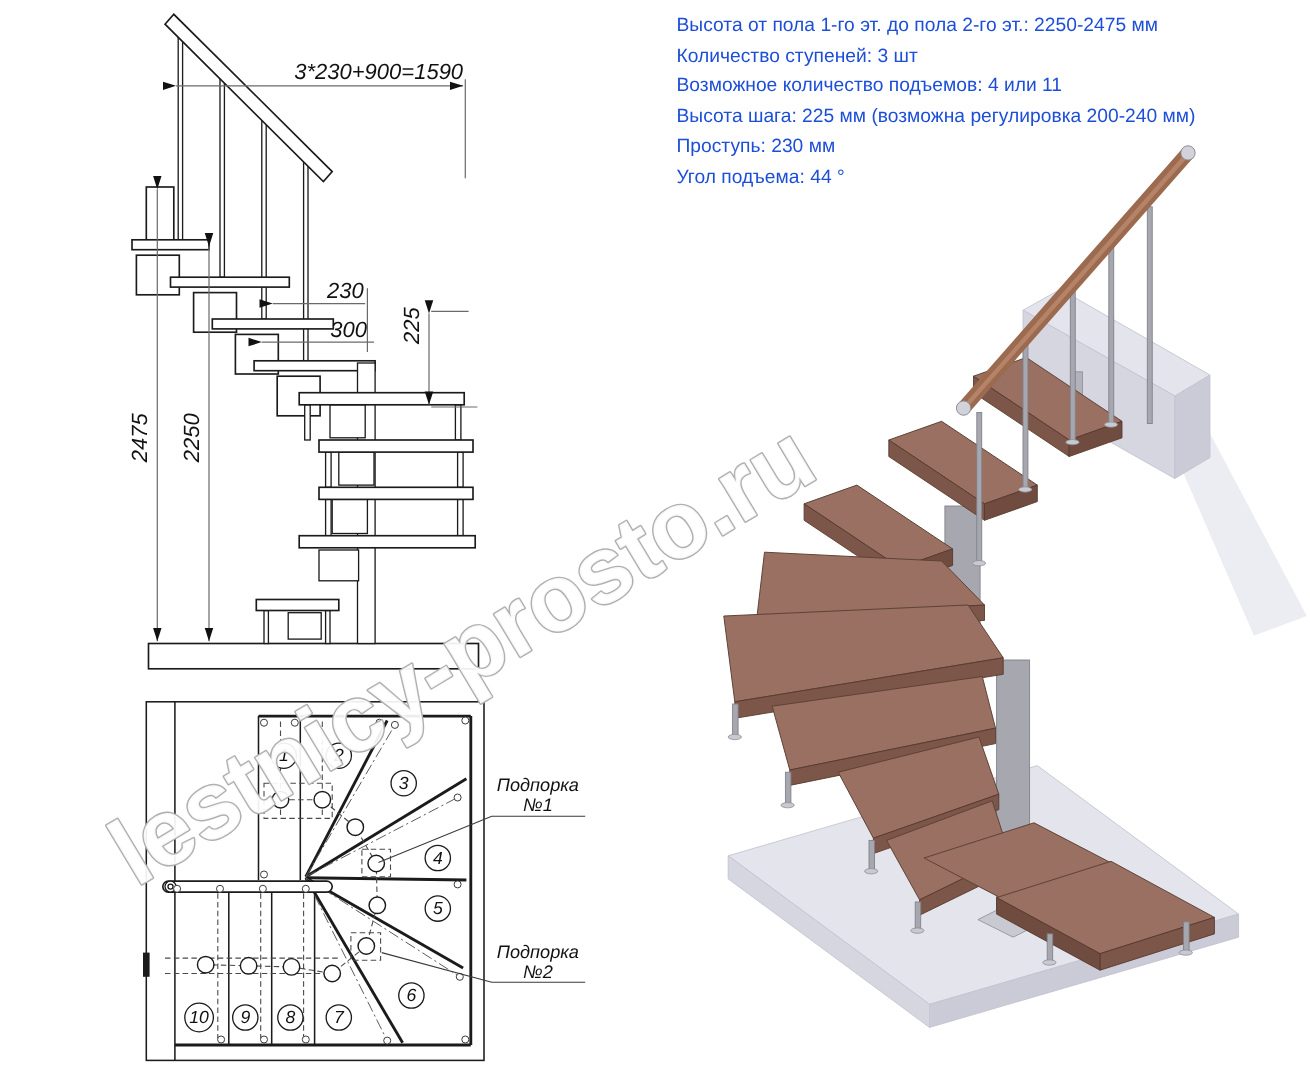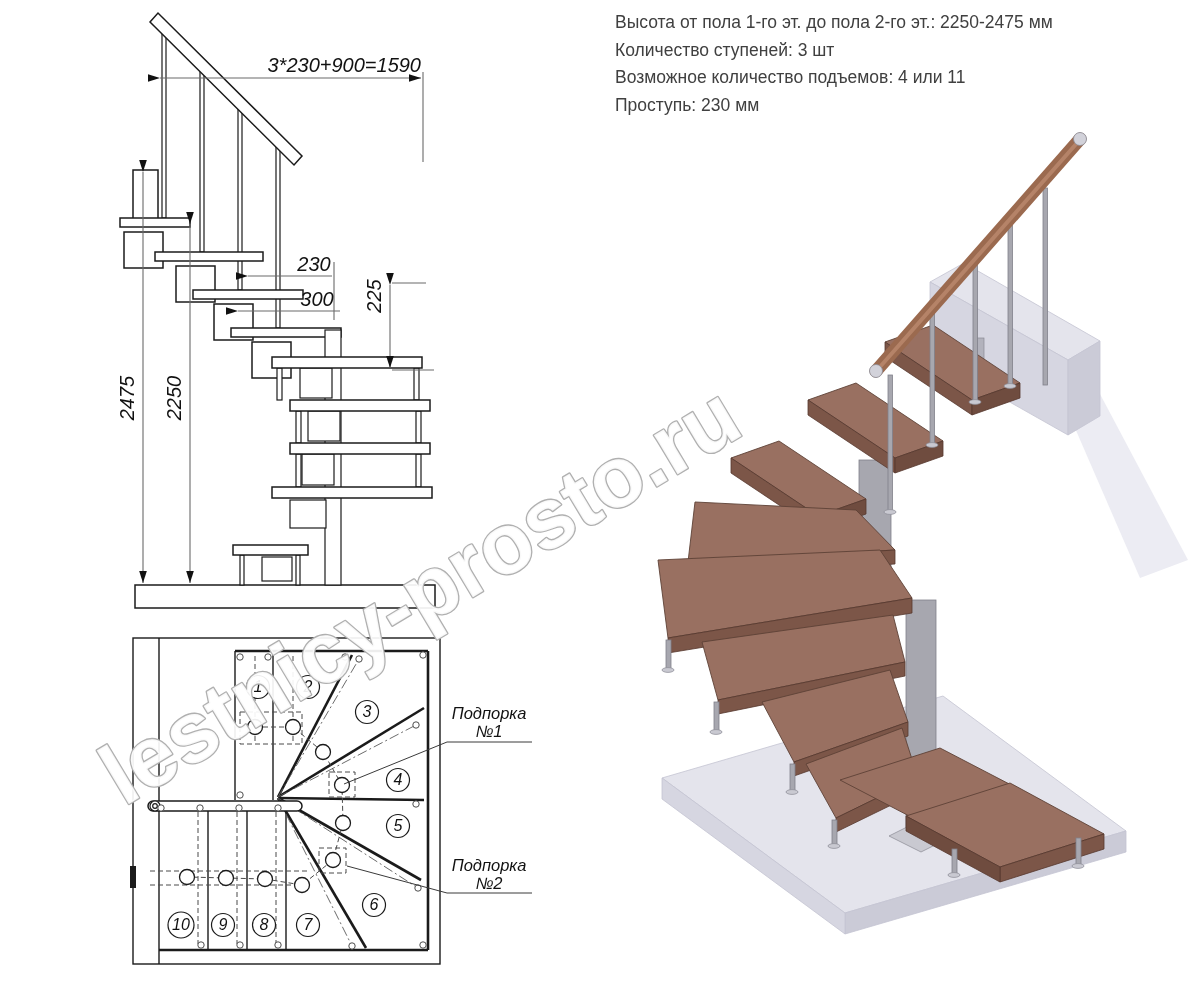--- a/index.html
+++ b/index.html
@@ -1,20 +1,20 @@
 <!DOCTYPE html>
 <html><head>
 <meta charset="utf-8">
 <style>
   html,body{margin:0;padding:0;background:#ffffff;}
   #canvas{position:relative;width:1191px;height:993px;background:#ffffff;overflow:hidden;
           font-family:"Liberation Sans",sans-serif;}
   .abs{position:absolute;}
   
-  #specs{left:615px;top:9px;width:565px;color:#404040;font-size:17.5px;line-height:27.6px;z-index:4;}
+  #specs{left:615px;top:9px;width:565px;color:#1d4ed8;font-size:17.5px;line-height:27.6px;z-index:4;}
   
   .ln  {stroke:#1b1b1b;fill:none;stroke-width:1.4;}
   .lnt {stroke:#1b1b1b;fill:none;stroke-width:2.6;}
   .wht {fill:#ffffff;stroke:#1b1b1b;stroke-width:1.5;}
   .whtn{fill:#ffffff;stroke:#1b1b1b;stroke-width:1.2;}
   .dim {stroke:#6a6a6a;stroke-width:1.1;fill:none;}
   .dimtxt{font-family:"Liberation Sans",sans-serif;font-style:italic;font-size:20px;fill:#111;}
   .pnum{font-family:"Liberation Sans",sans-serif;font-style:italic;font-size:16px;fill:#111;text-anchor:middle;}
   .lbl {font-family:"Liberation Sans",sans-serif;font-style:italic;font-size:16.5px;fill:#111;text-anchor:middle;}
   .dsh {stroke:#4a4a4a;stroke-width:1;fill:none;stroke-dasharray:5 3;}
@@ -248,21 +248,23 @@
   </svg>
 
   <svg class="abs" style="left:0;top:0;z-index:3;pointer-events:none" width="1191" height="993" viewBox="0 0 1191 993">
     <text class="wm" x="435" y="620" transform="rotate(-31 435 620)">lestnicy-prosto.ru</text>
   </svg>
 
   <div id="specs" class="abs">
     <div>Высота от пола 1-го эт. до пола 2-го эт.: 2250-2475 мм</div>
     <div>Количество ступеней: 3 шт</div>
     <div>Возможное количество подъемов: 4 или 11</div>
+    <div>Высота шага: 225 мм (возможна регулировка 200-240 мм)</div>
     <div>Проступь: 230 мм</div>
+    <div>Угол подъема: 44 °</div>
   </div>
 
   <svg class="abs" style="left:648px;top:128px;z-index:4" width="543" height="845" viewBox="648 128 543 845">
 
     <g>
       <polygon class="gsh" points="1068,412 1100,394 1188,560 1140,578"></polygon>
       <polygon class="gtop" points="930,282 964,263 1100,341 1068,360"></polygon>
       <polygon class="gfr" points="930,282 1068,360 1068,435 930,357"></polygon>
       <polygon class="gend" points="1068,360 1100,341 1100,416 1068,435"></polygon>
       <rect x="976" y="338" width="8" height="26" fill="#b2b2bc" stroke="#8a8a94" stroke-width=".7"></rect>

